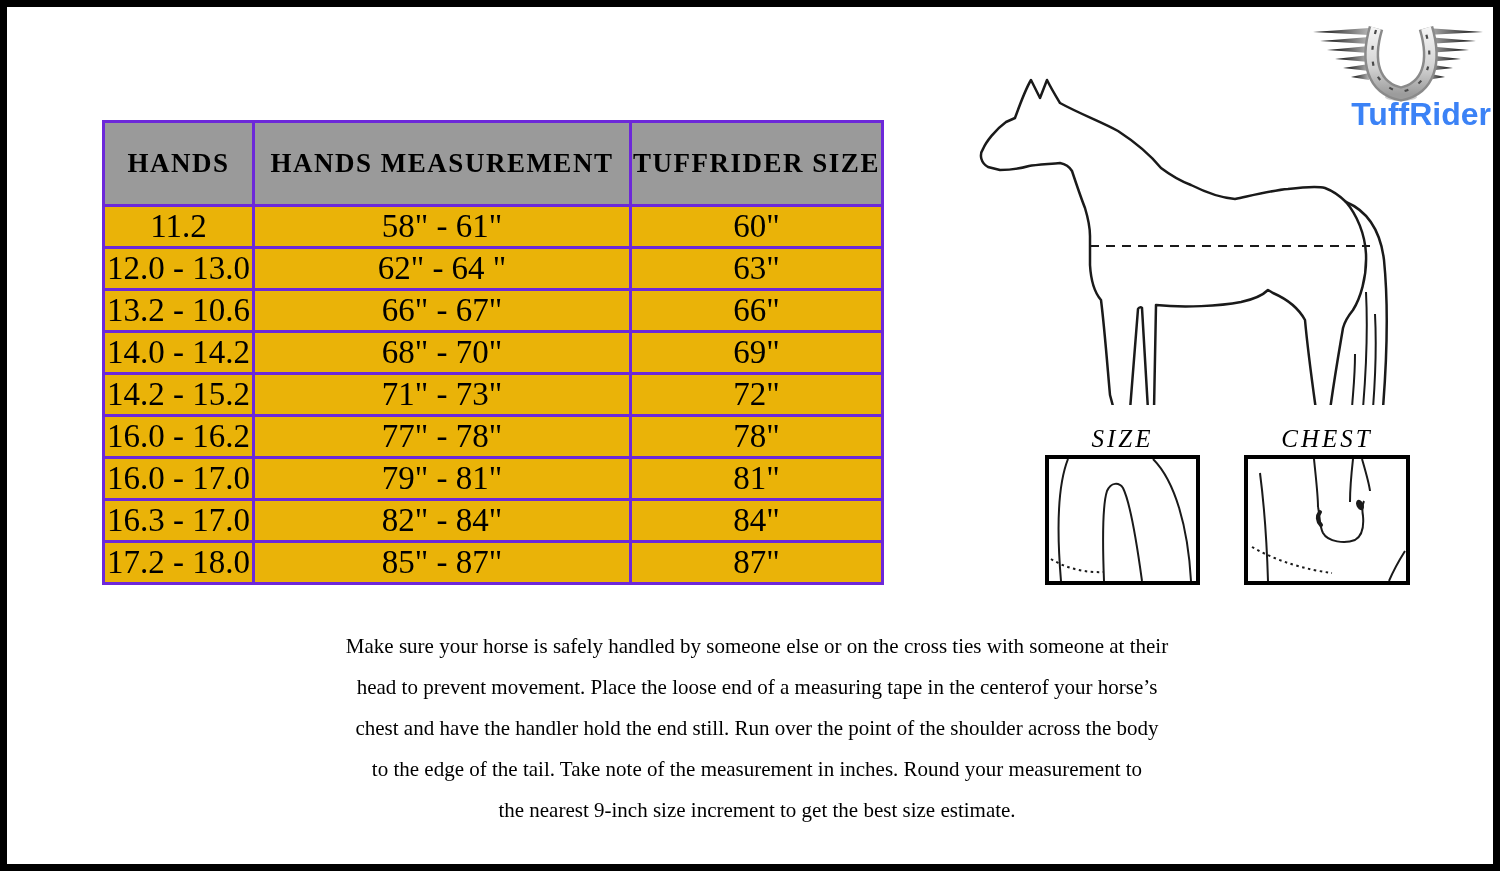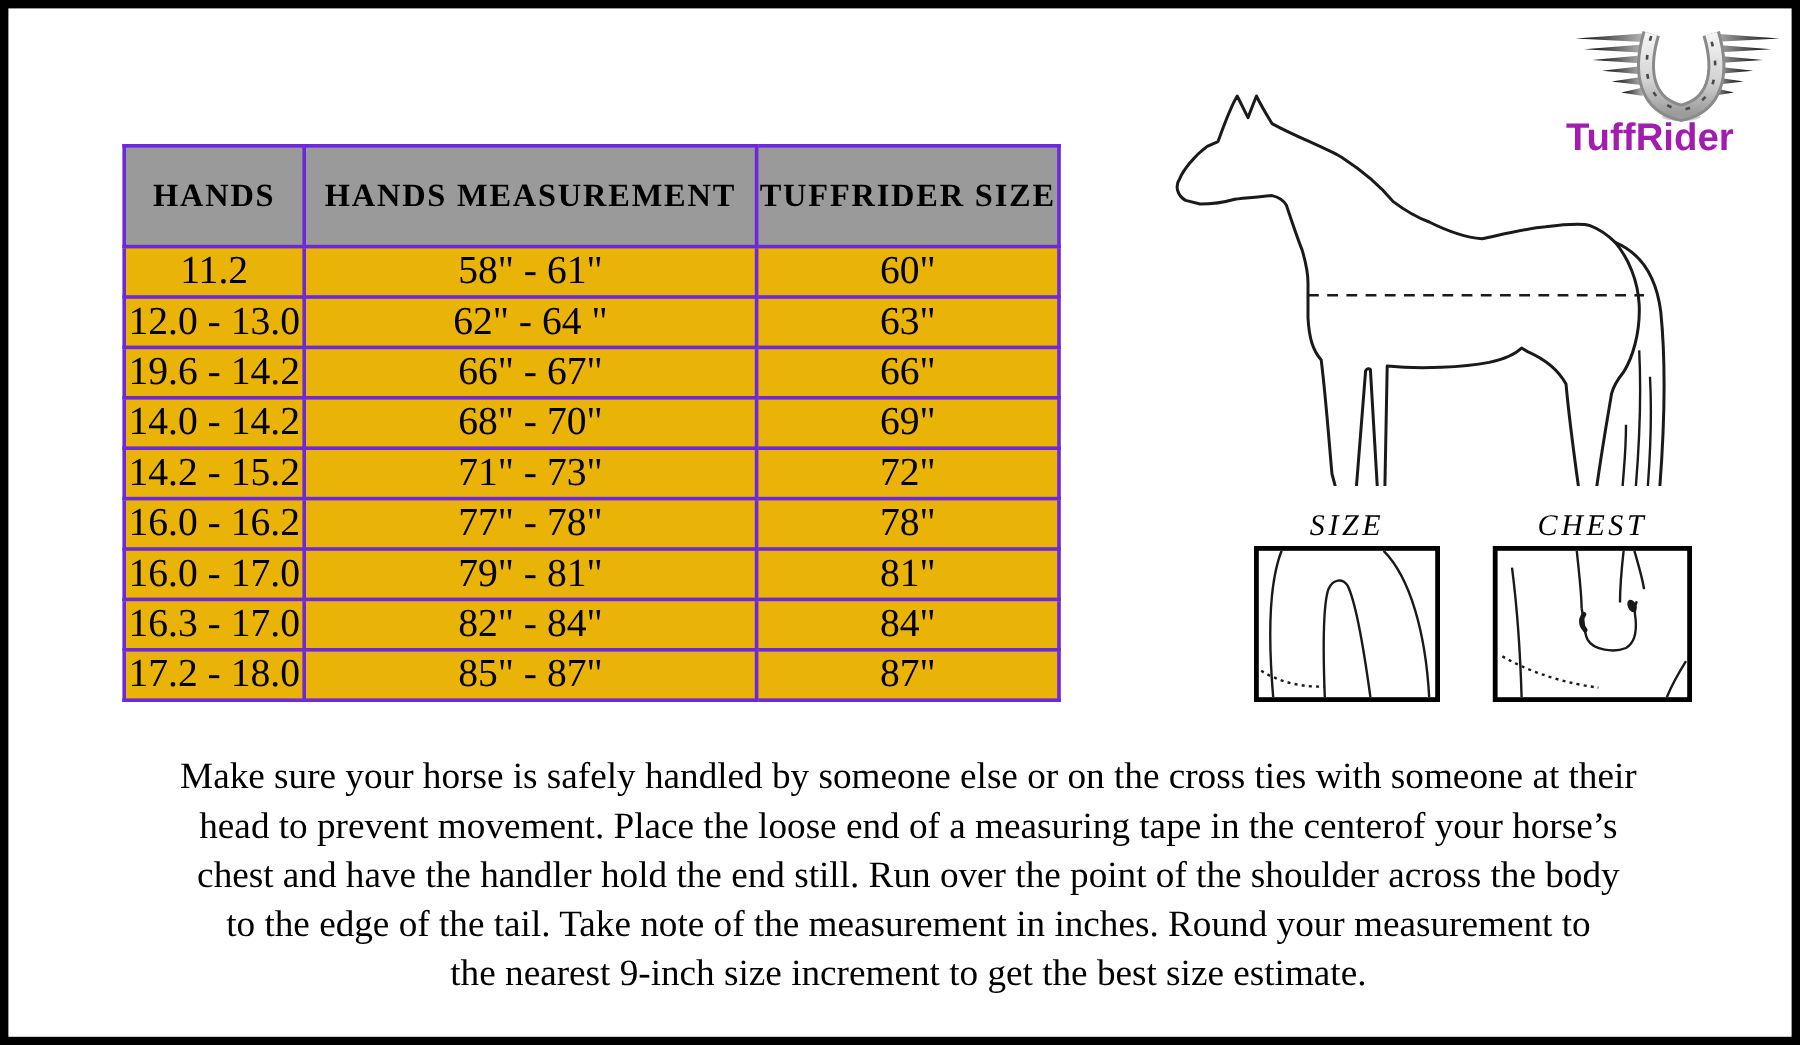--- a/index.html
+++ b/index.html
@@ -23,42 +23,42 @@
   }
   .chart-table td{font-size:33px;height:34px;background:#eab308;}
   .col-hands{width:150px;}
   .col-meas{width:377px;}
   .col-size{width:252px;}
   
   .horse-wrap{position:absolute;left:955px;top:45px;width:470px;height:353px;}
   
   .logo{position:absolute;left:1298px;top:13px;width:186px;height:112px;}
   .logo-text{
-    position:absolute;left:0;top:76px;width:186px;text-align:left;
+    position:absolute;left:0;top:76px;width:186px;text-align:right;
     font-family:"Liberation Sans", sans-serif;font-weight:bold;font-size:32px;
-    letter-spacing:0px;color:#a21caf;
+    letter-spacing:0px;color:#3b82f6;
   }
   
   .mini-label{
     position:absolute;font-style:italic;font-size:25px;letter-spacing:3px;
     text-align:center;font-family:"Liberation Serif", serif;
   }
   .mini-label.rear{left:1038px;top:418px;width:155px;}
   .mini-label.chest{left:1237px;top:418px;width:166px;}
   .mini-box{
     position:absolute;border:4px solid #000;background:#fff;box-sizing:border-box;
   }
   .mini-box.rear{left:1038px;top:448px;width:155px;height:130px;}
   .mini-box.chest{left:1237px;top:448px;width:166px;height:130px;}
   
   .instructions{
     position:absolute;left:20px;top:619px;width:1460px;text-align:center;
   }
   .instructions .line{
-    font-size:31px;line-height:41px;white-space:nowrap;
+    font-size:21px;line-height:41px;white-space:nowrap;
     font-family:"Liberation Serif", serif;
   }
 </style>
 </head>
 <body>
 
 <table class="chart-table">
   <colgroup>
       <col class="col-hands">
       <col class="col-meas">
@@ -74,21 +74,21 @@
     <td>11.2</td>
     <td>58" - 61"</td>
     <td>60"</td>
   </tr>
   <tr>
     <td>12.0 - 13.0</td>
     <td>62" - 64 "</td>
     <td>63"</td>
   </tr>
   <tr>
-    <td>19.6 - 14.2</td>
+    <td>13.2 - 10.6</td>
     <td>66" - 67"</td>
     <td>66"</td>
   </tr>
   <tr>
     <td>14.0 - 14.2</td>
     <td>68" - 70"</td>
     <td>69"</td>
   </tr>
   <tr>
     <td>14.2 - 15.2</td>

